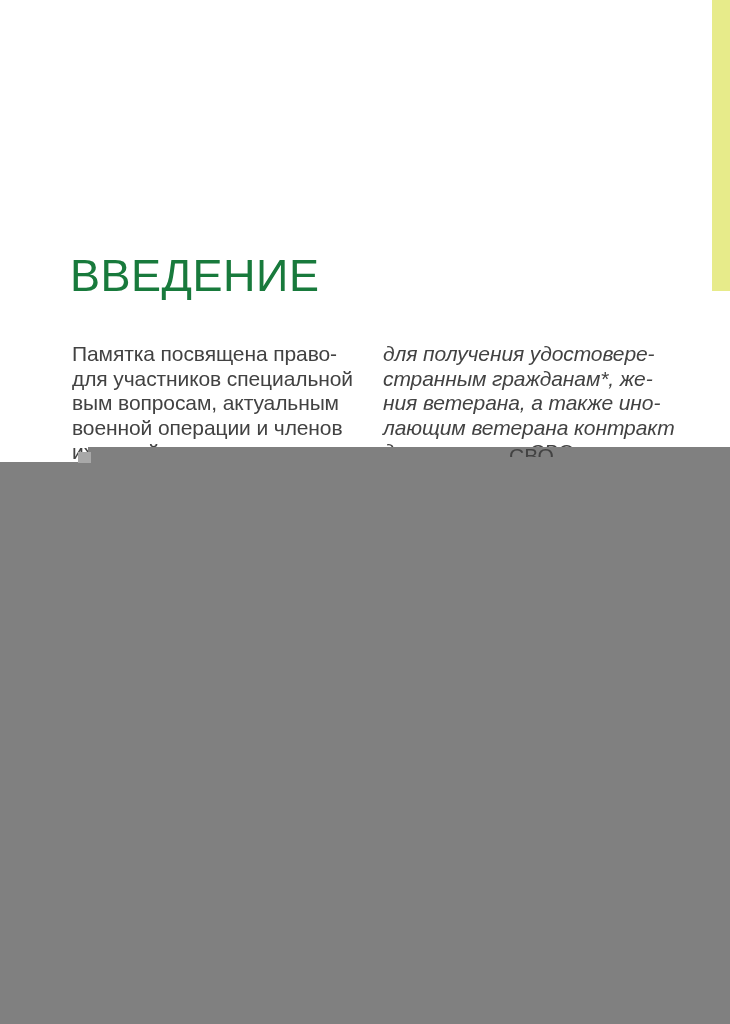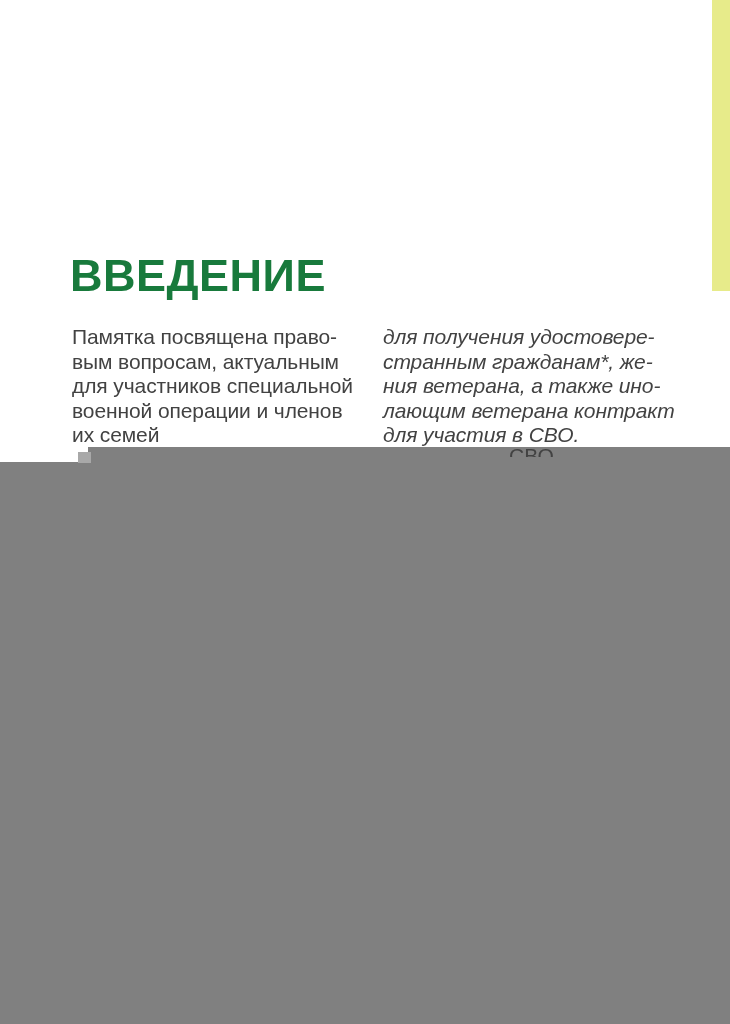--- a/index.html
+++ b/index.html
@@ -23,29 +23,29 @@
     height: 291px;
     background: #e7eb8a;
     z-index: 1;
   }
   .title {
     position: absolute;
     left: 70px;
     top: 250px;
     margin: 0;
     font-size: 45px;
-    font-weight: 700;
+    font-weight: 400;
     letter-spacing: 0.5px;
     color: #187a3c;
     z-index: 1;
     white-space: nowrap;
   }
   .col {
     position: absolute;
-    top: 325px;
+    top: 342px;
     z-index: 1;
     color: #424242;
     font-size: 21px;
     line-height: 24.6px;
     letter-spacing: -0.1px;
   }
   .col-left  { left: 72px;  width: 300px; }
   .col-right { left: 383px; width: 310px; font-style: italic; }
   .line { white-space: nowrap; }
   .gray-overlay-upper {
@@ -92,22 +92,22 @@
 <body>
 
 <div class="page">
 
   <div class="accent-strip"></div>
 
   <h1 class="title">ВВЕДЕНИЕ</h1>
 
   <div class="col col-left">
     <div class="line">Памятка посвящена право-</div>
+    <div class="line">для участников специальной</div>
     <div class="line">вым вопросам, актуальным</div>
-    <div class="line">для участников специальной</div>
     <div class="line">военной операции и членов</div>
     <div class="line">их семей</div>
   </div>
 
   <div class="col col-right">
     <div class="line">для получения удостовере-</div>
     <div class="line">странным гражданам*, же-</div>
     <div class="line">ния ветерана, а также ино-</div>
     <div class="line">лающим ветерана контракт</div>
     <div class="line">для участия в СВО.</div>

